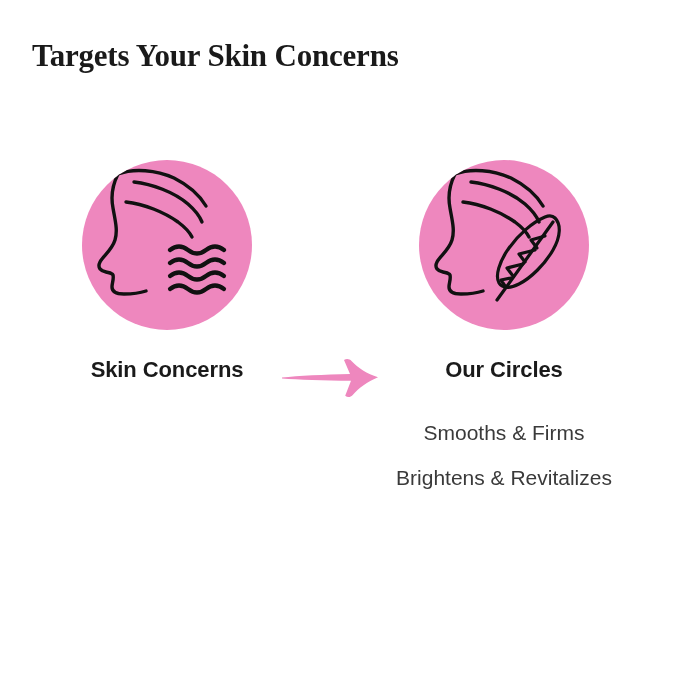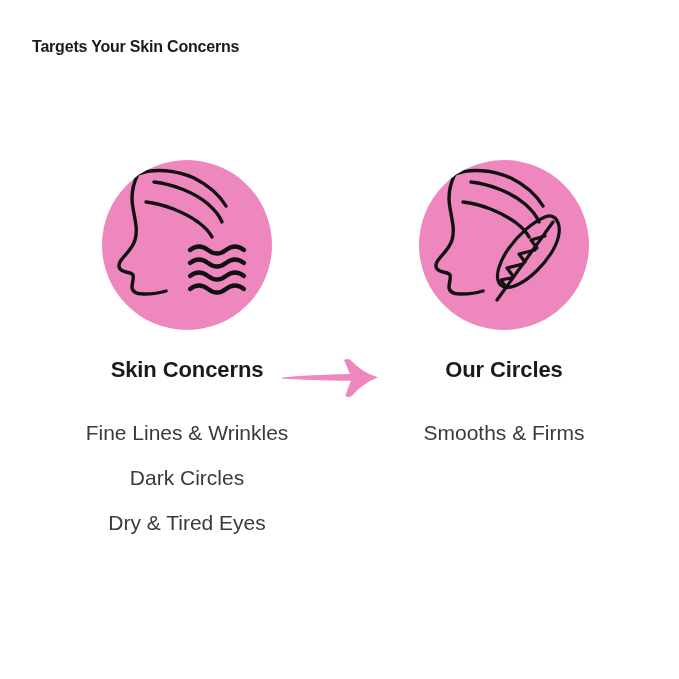--- a/index.html
+++ b/index.html
@@ -17,34 +17,35 @@
     width: 679px;
     height: 679px;
     background: #ffffff;
   }
 
   
   .page-title {
     position: absolute;
     left: 32px;
     top: 38px;
-    font-size: 16px;
+    font-size: 31px;
     font-weight: bold;
     color: #1a1a1a;
     letter-spacing: -0.2px;
     white-space: nowrap;
+    font-family: Liberation Serif, serif;
   }
 
   
   .column {
     position: absolute;
     top: 160px;
     width: 300px;
   }
-  .column.left  { left: 37px; }
+  .column.left  { left: 17px; }
   .column.right { left: 354px; }
 
   
   .icon-circle {
     width: 170px;
     height: 170px;
     border-radius: 50%;
     background: #ee87be;
     margin: 0 auto;
     position: relative;
@@ -138,25 +139,20 @@
           <path d="M88 90 q9 -7 18 0 t18 0 t18 0"></path>
           <path d="M88 103 q9 -7 18 0 t18 0 t18 0"></path>
           <path d="M88 116 q9 -7 18 0 t18 0 t18 0"></path>
           <path d="M88 129 q9 -7 18 0 t18 0 t18 0"></path>
         </g>
       </svg>
     </div>
 
     <div class="col-heading">Skin Concerns</div>
 
-    <ul class="item-list">
-      <li>Fine Lines &amp; Wrinkles</li>
-      <li>Dark Circles</li>
-      <li>Dry &amp; Tired Eyes</li>
-    </ul>
   </div>
 
   <div class="arrow">
     <svg viewBox="0 0 120 50" xmlns="http://www.w3.org/2000/svg">
       <path d="M4 25.5
                C20 23.8 46 22.6 72 22.0
                L66 8
                C68.5 6.4 71.5 6.8 73.5 9
                C80 16 89 22 100 25.2
                C90 29.4 81 35.6 74.5 43.2
@@ -214,16 +210,17 @@
 
           <path d="M92 118 L82 120 L86 126"></path>
         </g>
       </svg>
     </div>
 
     <div class="col-heading">Our Circles</div>
 
     <ul class="item-list">
       <li>Smooths &amp; Firms</li>
+      <li>Brightens &amp; Revitalizes</li>
     </ul>
   </div>
 
 </div>
 
 </body></html>

